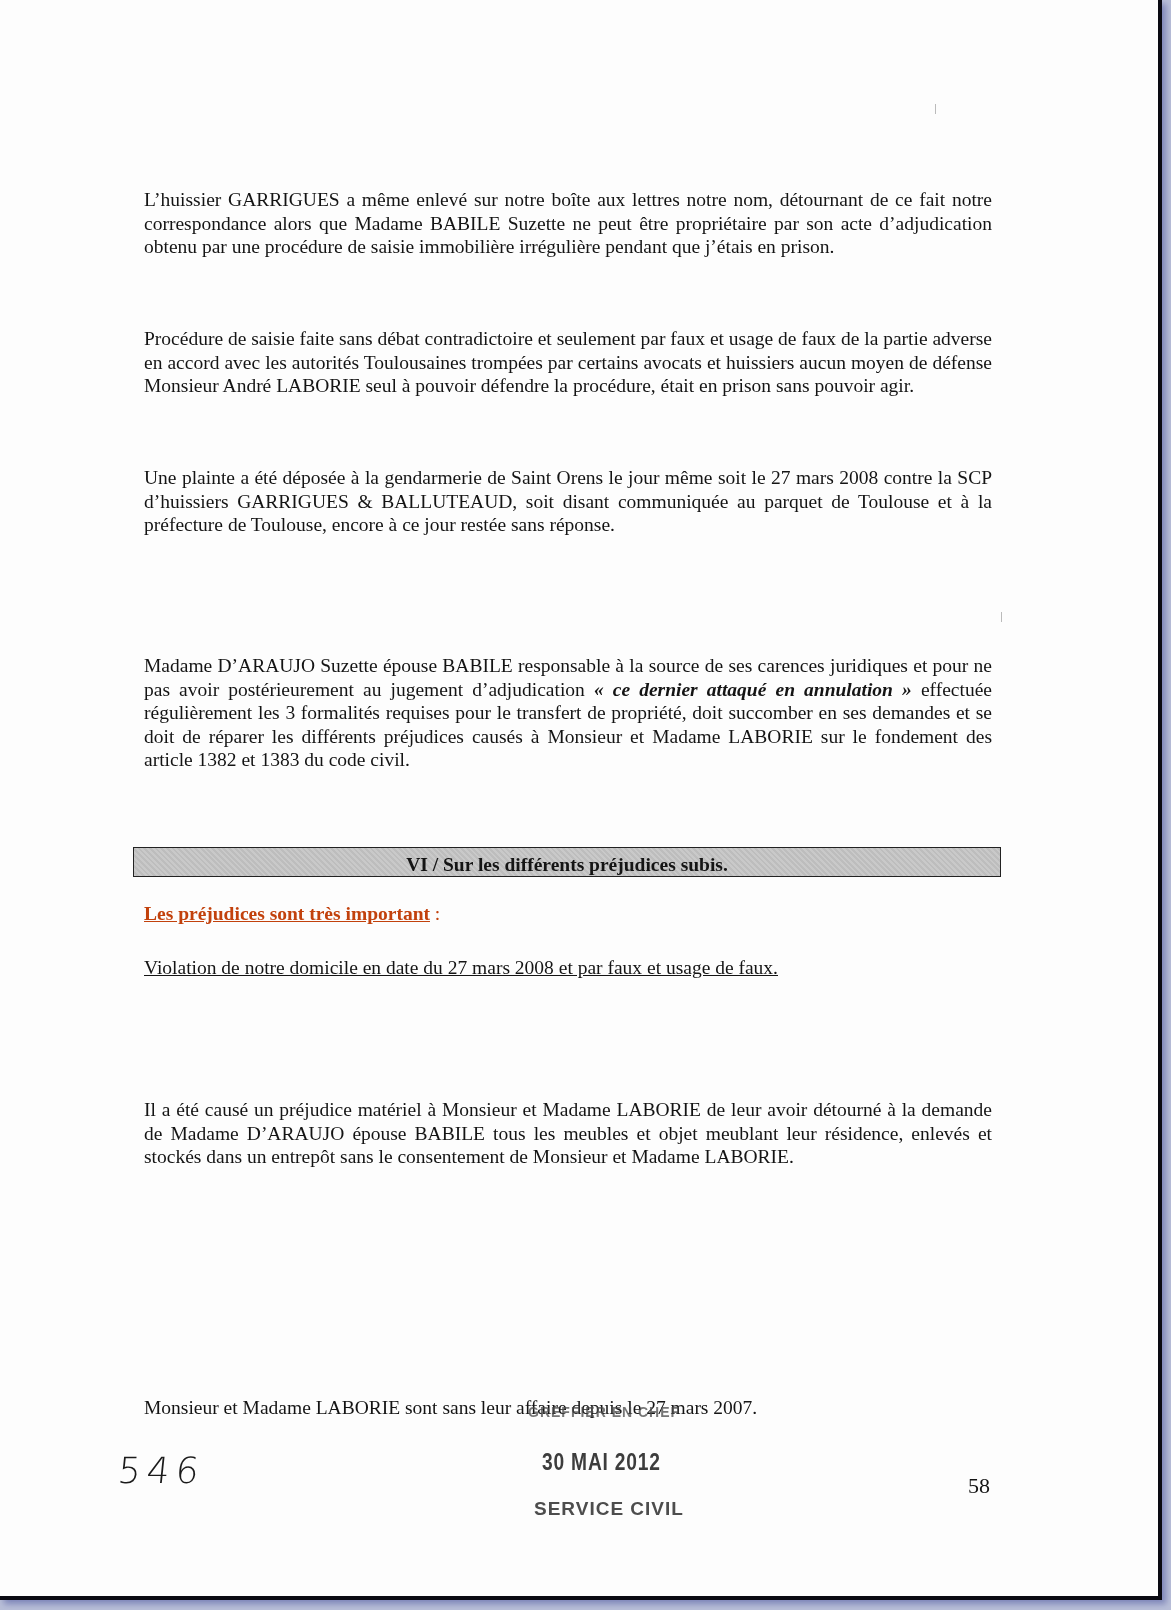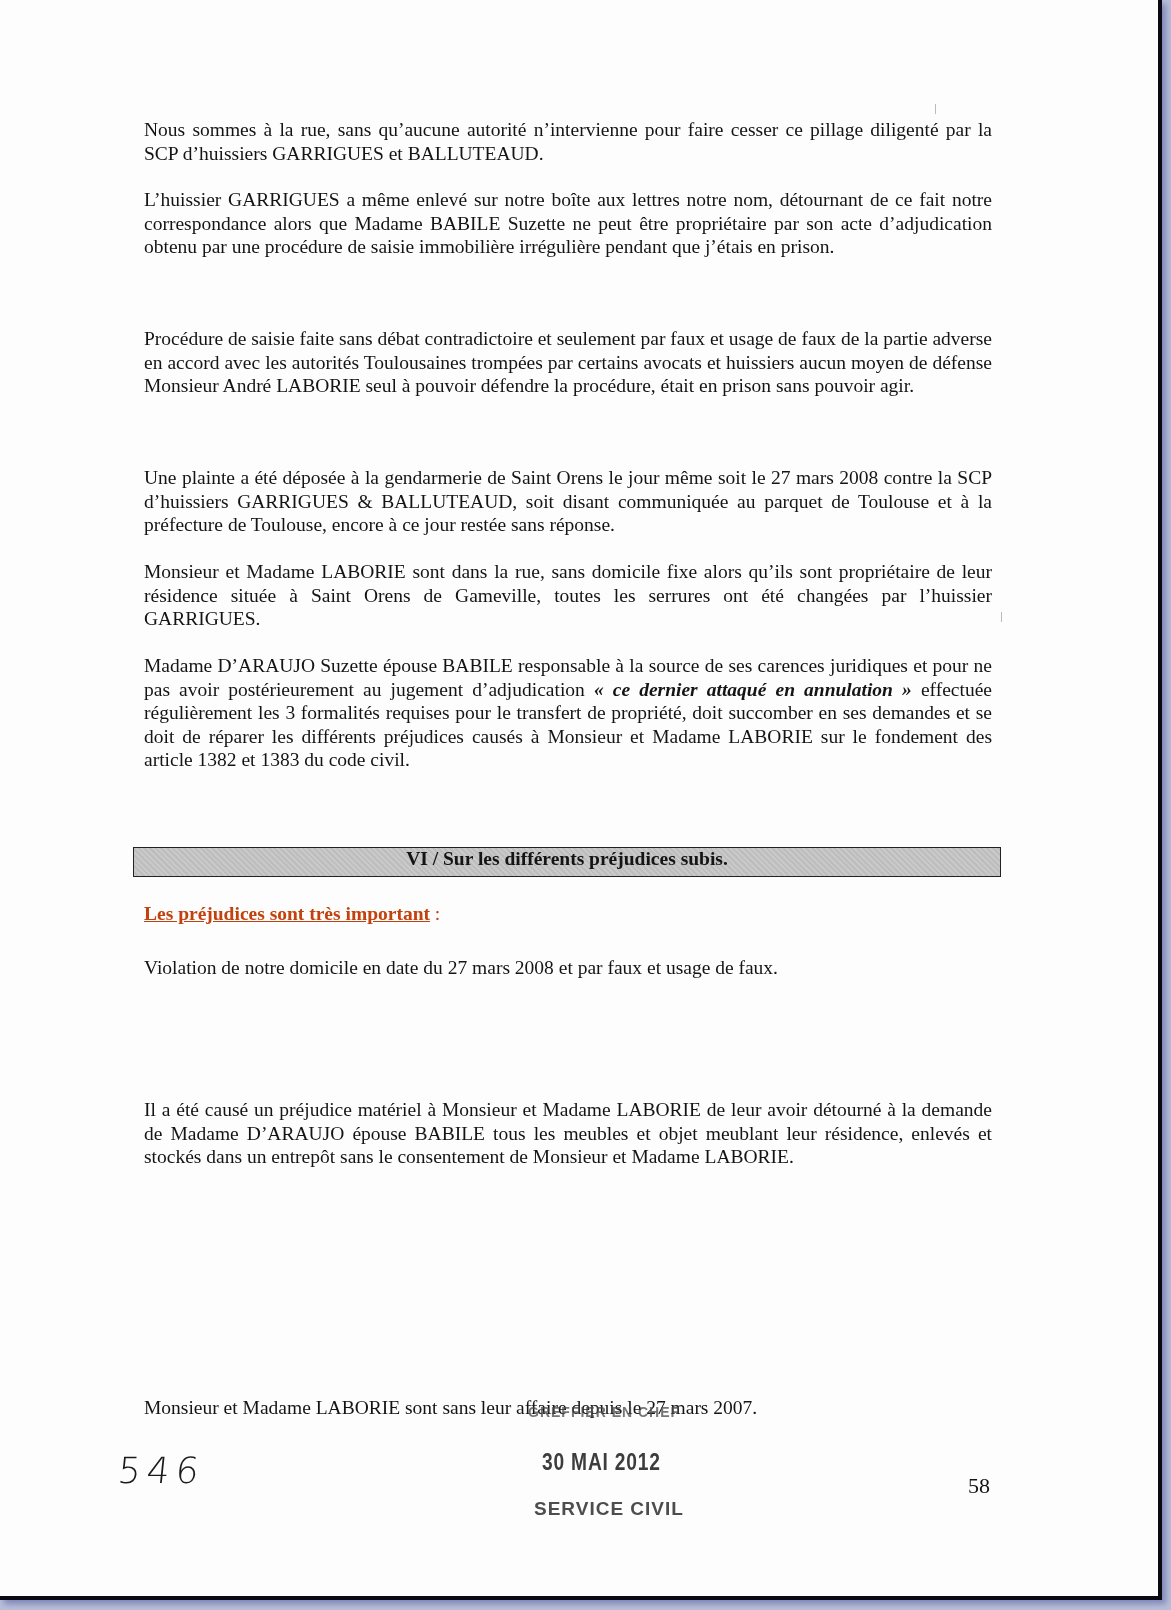--- a/index.html
+++ b/index.html
@@ -25,31 +25,31 @@
     .p2 { top: 188px; }
     .p3 { top: 327px; }
     .p4 { top: 466px; }
     .p5 { top: 560px; }
     .p6 { top: 654px; }
     .em-bi { font-weight: bold; font-style: italic; }
     .section-box {
       position: absolute; left: 133px; top: 847px; width: 866px; height: 28px;
       border: 1.5px solid #222;
       background: repeating-linear-gradient(45deg, #c9c9c9 0 2px, #bdbdbd 2px 4px);
-      display: flex; align-items: flex-start; justify-content: center;
+      display: flex; align-items: flex-end; justify-content: center;
     }
     .section-title {
       font-weight: bold; font-size: 19.5px; color: #141414;
       font-family: "Liberation Serif", serif;
     }
     .subheading {
       position: absolute; left: 144px; top: 903px; font-size: 19.5px; color: #c2410c;
     }
     .subheading u { font-weight: bold; }
-    .p7 { top: 956px; }
+    .p7 { top: 956px; text-decoration: underline; }
     .p8 { top: 1003px; }
     .p9 { top: 1098px; }
     .p10 { top: 1240px; }
     .p11 { top: 1310px; }
     .p12 { top: 1396px; }
     .stamp {
       position: absolute; color: #555; font-family: "Liberation Sans", "DejaVu Sans", sans-serif;
       letter-spacing: 1px;
     }
     .stamp-greffier { left: 528px; top: 1404px; font-size: 14px; opacity: 0.75; font-weight: bold; color: #4a4a4a; }
@@ -63,25 +63,23 @@
     .page-number {
       position: absolute; left: 968px; top: 1473px; font-size: 22px; color: #141414;
     }
     .speck { position: absolute; width: 1px; height: 10px; background: #bbb; }
   </style>
 </head>
 <body>
 
 <div class="page">
 
-  <p class="body-text para p1">Nous sommes à la rue, sans qu’aucune autorité n’intervienne pour faire cesser ce pillage diligenté par la SCP d’huissiers GARRIGUES et BALLUTEAUD.</p>
   <p class="body-text para p2">L’huissier GARRIGUES  a même enlevé sur notre boîte aux lettres notre nom, détournant de ce fait notre correspondance alors que Madame BABILE Suzette ne peut être propriétaire par son acte d’adjudication obtenu par une procédure de saisie immobilière irrégulière pendant que j’étais en prison.</p>
   <p class="body-text para p3">Procédure de saisie faite sans débat contradictoire et seulement par faux et usage de faux de la partie adverse en accord avec les autorités Toulousaines trompées par certains avocats et huissiers aucun moyen de défense Monsieur André LABORIE seul à pouvoir défendre la procédure, était en prison sans pouvoir agir.</p>
   <p class="body-text para p4">Une plainte a été déposée à la gendarmerie de Saint Orens le jour même soit le 27 mars 2008 contre la SCP d’huissiers GARRIGUES &amp; BALLUTEAUD, soit disant communiquée au parquet de Toulouse et à la préfecture de Toulouse, encore à ce jour restée sans réponse.</p>
-  <p class="body-text para p5">Monsieur et Madame LABORIE sont dans la rue, sans domicile fixe alors qu’ils sont propriétaire de leur résidence située à Saint Orens de Gameville, toutes les serrures ont été changées par l’huissier GARRIGUES.</p>
 
   <p class="body-text para p6"><span>Madame D’ARAUJO Suzette épouse BABILE responsable à la source de ses carences juridiques et pour ne pas avoir postérieurement au jugement d’adjudication </span><span class="em-bi">« ce dernier attaqué en annulation »</span><span> effectuée régulièrement les 3 formalités requises pour le transfert de propriété, doit succomber en ses demandes et se doit de réparer les différents préjudices causés à Monsieur et Madame LABORIE sur le fondement des article 1382 et 1383 du code civil.</span></p>
 
   <div class="section-box">
     <span class="section-title">VI /  Sur les différents préjudices subis.</span>
   </div>
 
   <div class="subheading"><u>Les préjudices sont très important</u><span> :</span></div>
 
   <p class="body-text para p7">Violation de notre domicile en date du 27 mars 2008 et par faux et usage de faux.</p>

